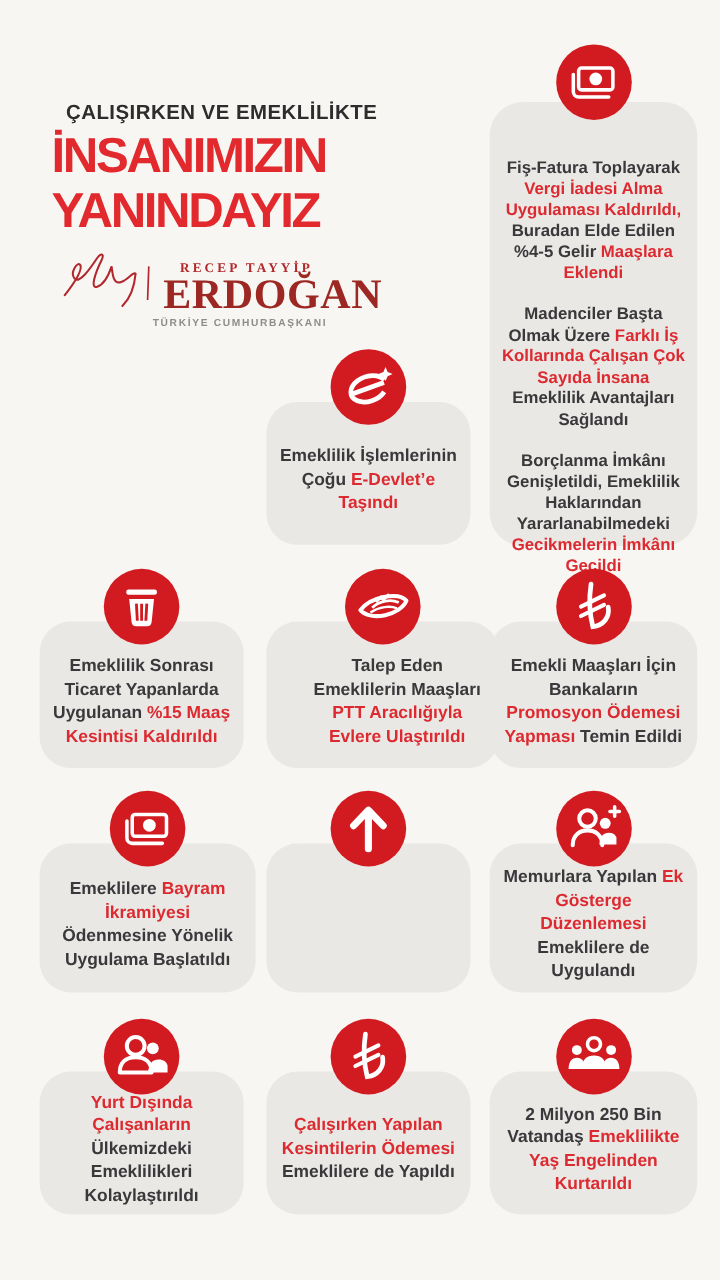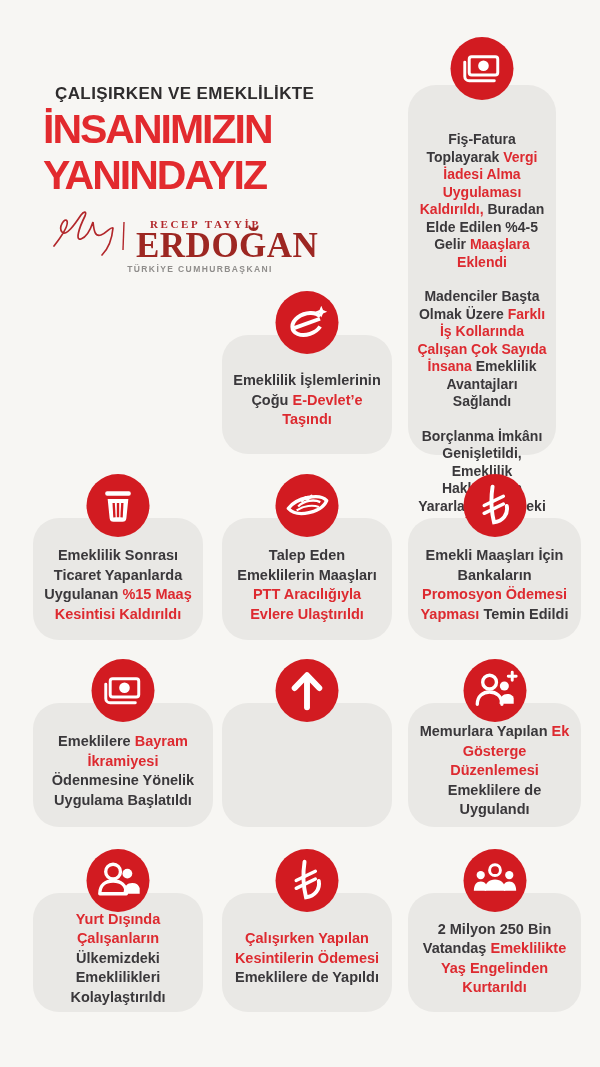--- a/index.html
+++ b/index.html
@@ -76,21 +76,21 @@
       <path d="M4 40 C11 31 19 20 17 15 C15 11 8 21 12 26 C16 31 25 18 31 9 C34 5 37 5 35 10 C29 22 25 35 31 33 C37 31 41 22 43 16 C44 25 45 31 51 29 C57 27 61 20 63 22 C62 33 59 42 52 49" stroke="#b2272b" stroke-width="1.7" fill="none" stroke-linecap="round"></path>
       <path d="M74 16 L73 44" stroke="#b2272b" stroke-width="1.4" fill="none"></path>
     </svg>
     <div class="sig-text">
       <div class="sig-first">RECEP TAYYİP</div>
       <div class="sig-last">ERDOĞAN</div>
       <div class="sig-sub">TÜRKİYE CUMHURBAŞKANI</div>
     </div>
   </div>
 
-  <div class="card feature" style="left:408px;top:85px;width:148px;height:370px;border-radius:28px;align-items:center;">
+  <div class="card feature" style="left:408px;top:85px;width:173px;height:370px;border-radius:28px;align-items:center;">
     <div class="icon-circle" style="top:-48px;">
       <svg viewBox="0 0 64 64">
         <rect x="19" y="20" width="29" height="18.5" rx="2.5" fill="none" stroke="#fff" stroke-width="3"></rect>
         <circle cx="33.5" cy="29.2" r="5.4" fill="#fff"></circle>
         <path d="M14.5 25.5 v14.5 a4.5 4.5 0 0 0 4.5 4.5 h25.5" fill="none" stroke="#fff" stroke-width="3" stroke-linecap="round"></path>
       </svg>
     </div>
     <div class="feature-stack">
       <p class="card-text"><span>Fiş-Fatura Toplayarak </span><span class="hl">Vergi İadesi Alma Uygulaması Kaldırıldı,</span><span> Buradan Elde Edilen %4-5 Gelir </span><span class="hl">Maaşlara Eklendi</span></p>
       <p class="card-text"><span>Madenciler Başta Olmak Üzere </span><span class="hl">Farklı İş Kollarında Çalışan Çok Sayıda İnsana </span><span>Emeklilik Avantajları Sağlandı</span></p>
@@ -118,21 +118,21 @@
         <rect x="19" y="17.5" width="26" height="4.5" rx="2" fill="#fff"></rect>
         <path d="M21.5 25.5 h21 l-2 19.5 a4 4 0 0 1 -4 3.6 h-9 a4 4 0 0 1 -4 -3.6 z" fill="#fff"></path>
         <line x1="27.6" y1="29.5" x2="28.4" y2="44" stroke="#d21b21" stroke-width="2.4"></line>
         <line x1="32" y1="29.5" x2="32" y2="44" stroke="#d21b21" stroke-width="2.4"></line>
         <line x1="36.4" y1="29.5" x2="35.6" y2="44" stroke="#d21b21" stroke-width="2.4"></line>
       </svg>
     </div>
     <p class="card-text"><span>Emeklilik Sonrası Ticaret Yapanlarda Uygulanan </span><span class="hl">%15 Maaş Kesintisi Kaldırıldı</span></p>
   </div>
 
-  <div class="card" style="left:222px;top:518px;width:170px;height:122px;">
+  <div class="card" style="left:222px;top:518px;width:170px;height:122px;padding-left:24px;">
     <div class="icon-circle" style="top:-44px;">
       <svg viewBox="0 0 64 64">
         <path d="M13 35 C21 24 45 19 52 27 C47 39 22 45 13 35 Z" fill="none" stroke="#fff" stroke-width="3.4" stroke-linejoin="round"></path>
         <path d="M23 33 C29 27 39 25.5 45.5 28.5" fill="none" stroke="#fff" stroke-width="2.4"></path>
         <path d="M21.5 37 C29 32 38 31 44 33.5" fill="none" stroke="#fff" stroke-width="2"></path>
         <path d="M27 27.5 l3.5 -4 2 3 4 -4.5" fill="none" stroke="#fff" stroke-width="2.2" stroke-linecap="round" stroke-linejoin="round"></path>
       </svg>
     </div>
     <p class="card-text"><span>Talep Eden Emeklilerin Maaşları </span><span class="hl">PTT Aracılığıyla Evlere Ulaştırıldı</span></p>
   </div>

